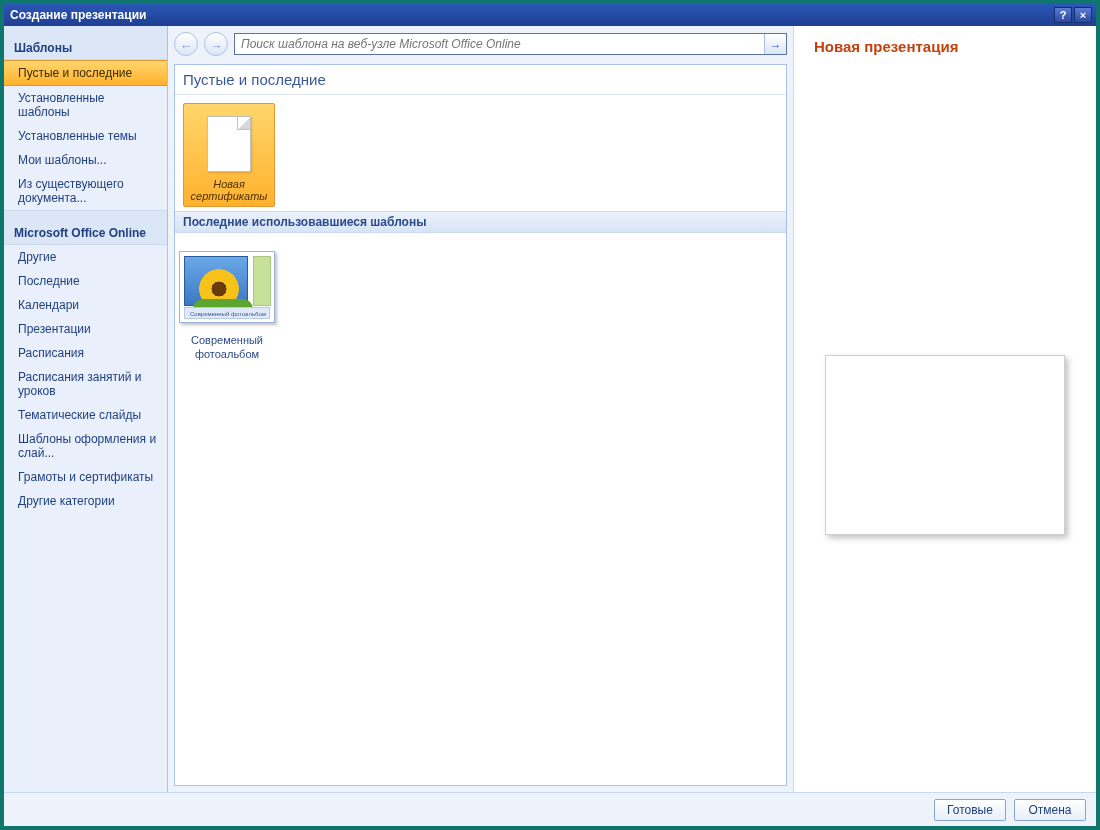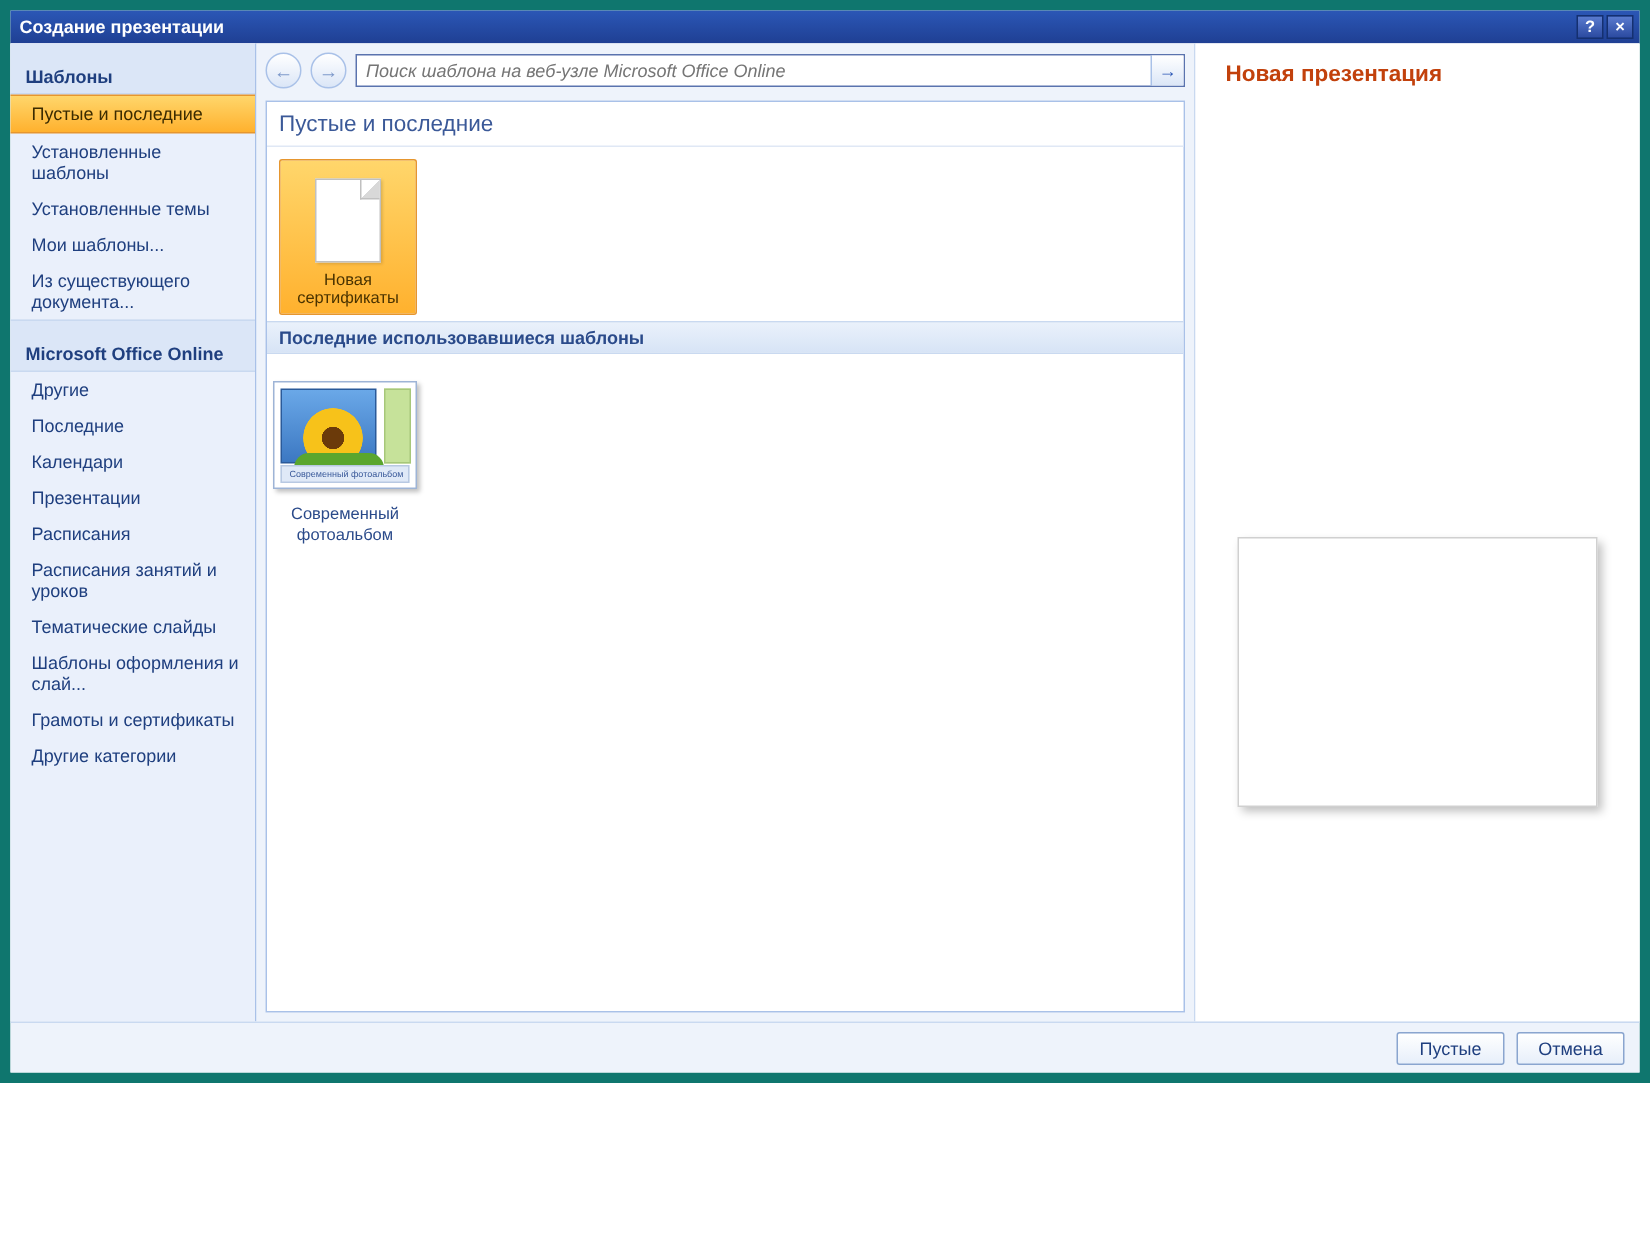--- a/index.html
+++ b/index.html
@@ -5,22 +5,22 @@
   * { box-sizing: border-box; }
   html, body { margin:0; padding:0; }
   body {
     width:1100px; height:830px;
     font-family: "Segoe UI", Tahoma, sans-serif;
     font-size:12px;
     background:#fff;
     overflow:hidden;
   }
   .window {
-    width:1100px; height:722px;
-    border:7px solid #0f766e;
+    width:1100px; height:830px;
+    border:4px solid #0f766e;
     background:#fff;
     display:flex; flex-direction:column;
   }
   .titlebar {
     height:22px;
     background:linear-gradient(#2b57b6,#1f3f93);
     color:#fff;
     display:flex; align-items:center;
     padding:0 4px 0 6px;
     font-weight:bold;
@@ -139,20 +139,21 @@
     padding:8px 8px 4px 8px;
   }
   .tile {
     width:92px; height:104px;
     background:linear-gradient(#ffd66b,#ffb12e);
     border:1px solid #e6962f;
     border-radius:2px;
     display:flex; flex-direction:column; align-items:center; justify-content:flex-end;
     padding:4px 2px;
     position:relative;
+    font-style:italic;
   }
   .tile .doc-icon {
     width:44px; height:56px;
     background:#fff;
     border:1px solid #c0c0c0;
     position:relative;
     margin-bottom:6px;
     box-shadow:1px 1px 2px rgba(0,0,0,0.15);
   }
   .tile .doc-icon::before {
@@ -339,16 +340,16 @@
     </div>
 
     <div class="preview">
       <div class="preview-title">Новая презентация</div>
       <div class="slide-preview"></div>
     </div>
 
   </div>
 
   <div class="footer">
-    <button class="dlg-btn">Пустые</button>
+    <button class="dlg-btn">Готовые</button>
     <button class="dlg-btn">Отмена</button>
   </div>
 </div>
 
 </body></html>

